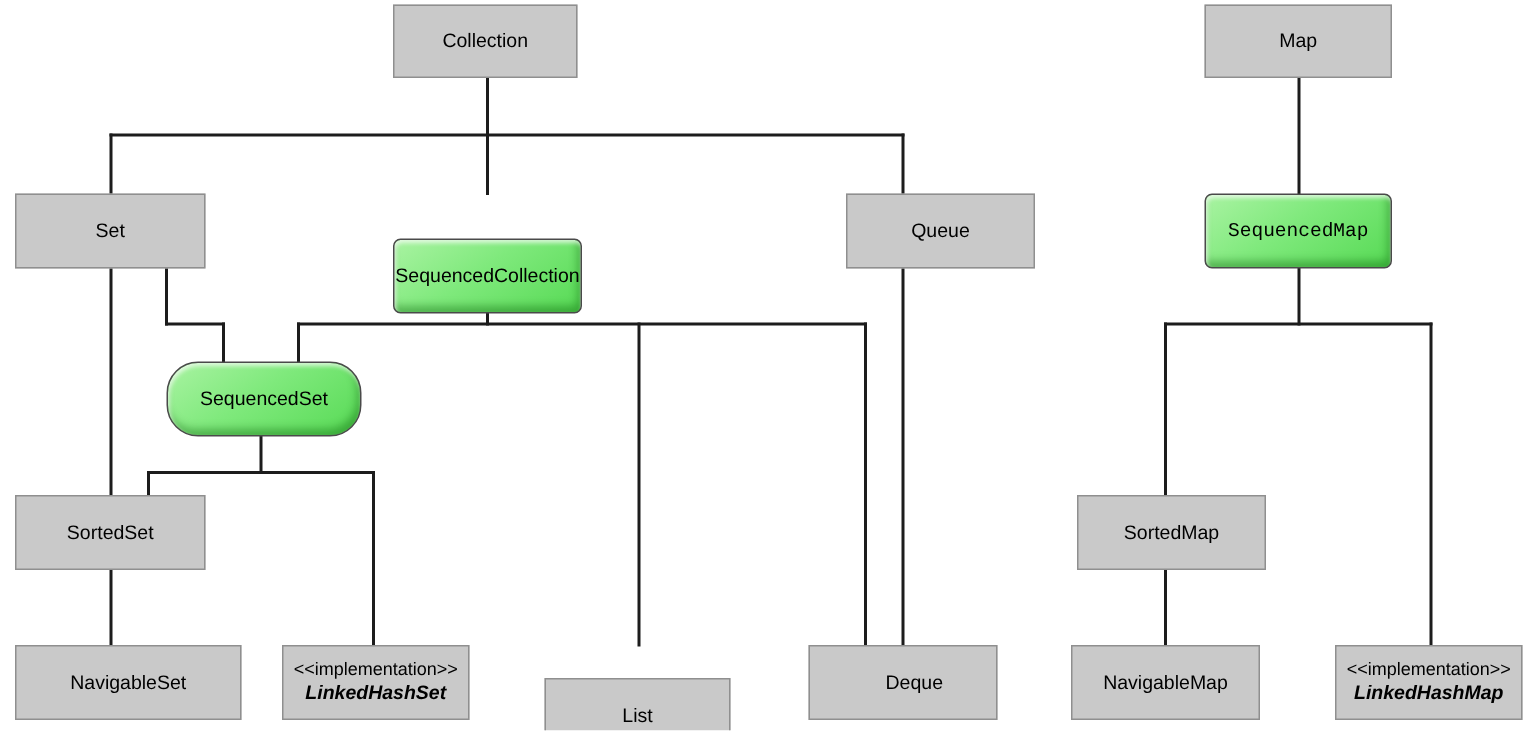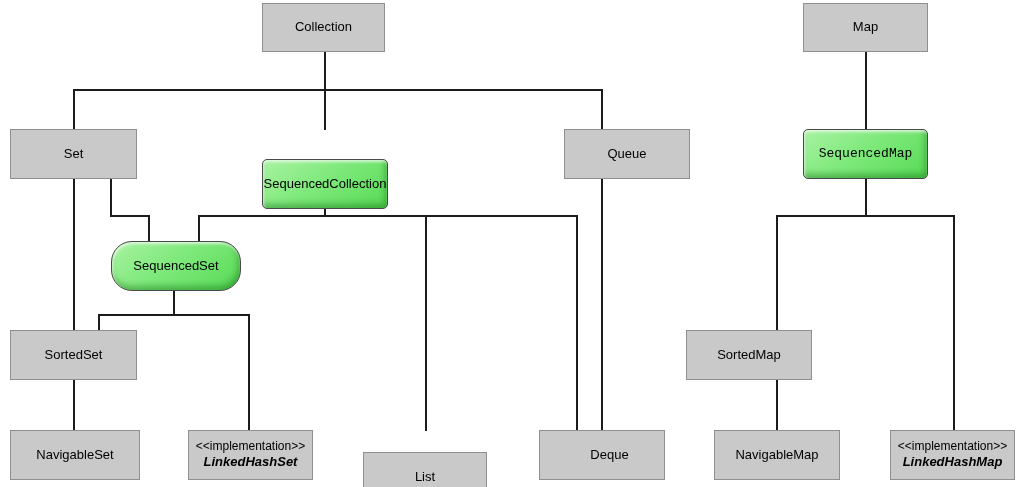--- a/index.html
+++ b/index.html
@@ -100,24 +100,24 @@
     </div>
     <div class="node green" style="left: 803px; top: 129px; width: 125px; height: 50px; font-family: Liberation Mono, monospace;">
       <span class="name">SequencedMap</span>
     </div>
     <div class="node green" style="left: 111px; top: 241px; width: 130px; height: 50px; border-radius: 21px;">
       <span class="name">SequencedSet</span>
     </div>
     <div class="node gray" style="left: 10px; top: 330px; width: 127px; height: 50px;">
       <span class="name">SortedSet</span>
     </div>
-    <div class="node gray" style="left: 686px; top: 330px; width: 126px; height: 50px;">
+    <div class="node gray" style="left: 718px; top: 330px; width: 126px; height: 50px;">
       <span class="name">SortedMap</span>
     </div>
-    <div class="node gray" style="left: 10px; top: 430px; width: 130px; height: 50px;">
+    <div class="node gray" style="left: 10px; top: 430px; width: 151px; height: 50px;">
       <span class="name">NavigableSet</span>
     </div>
     <div class="node gray" style="left: 188px; top: 430px; width: 125px; height: 50px;">
       <span class="stereotype">&lt;&lt;implementation&gt;&gt;</span>
       <span class="name italic">LinkedHashSet</span>
     </div>
     <div class="node gray" style="left: 363px; top: 452px; width: 124px; height: 50px;">
       <span class="name">List</span>
     </div>
     <div class="node gray" style="left: 539px; top: 430px; width: 126px; height: 50px; padding-left: 15px;">

